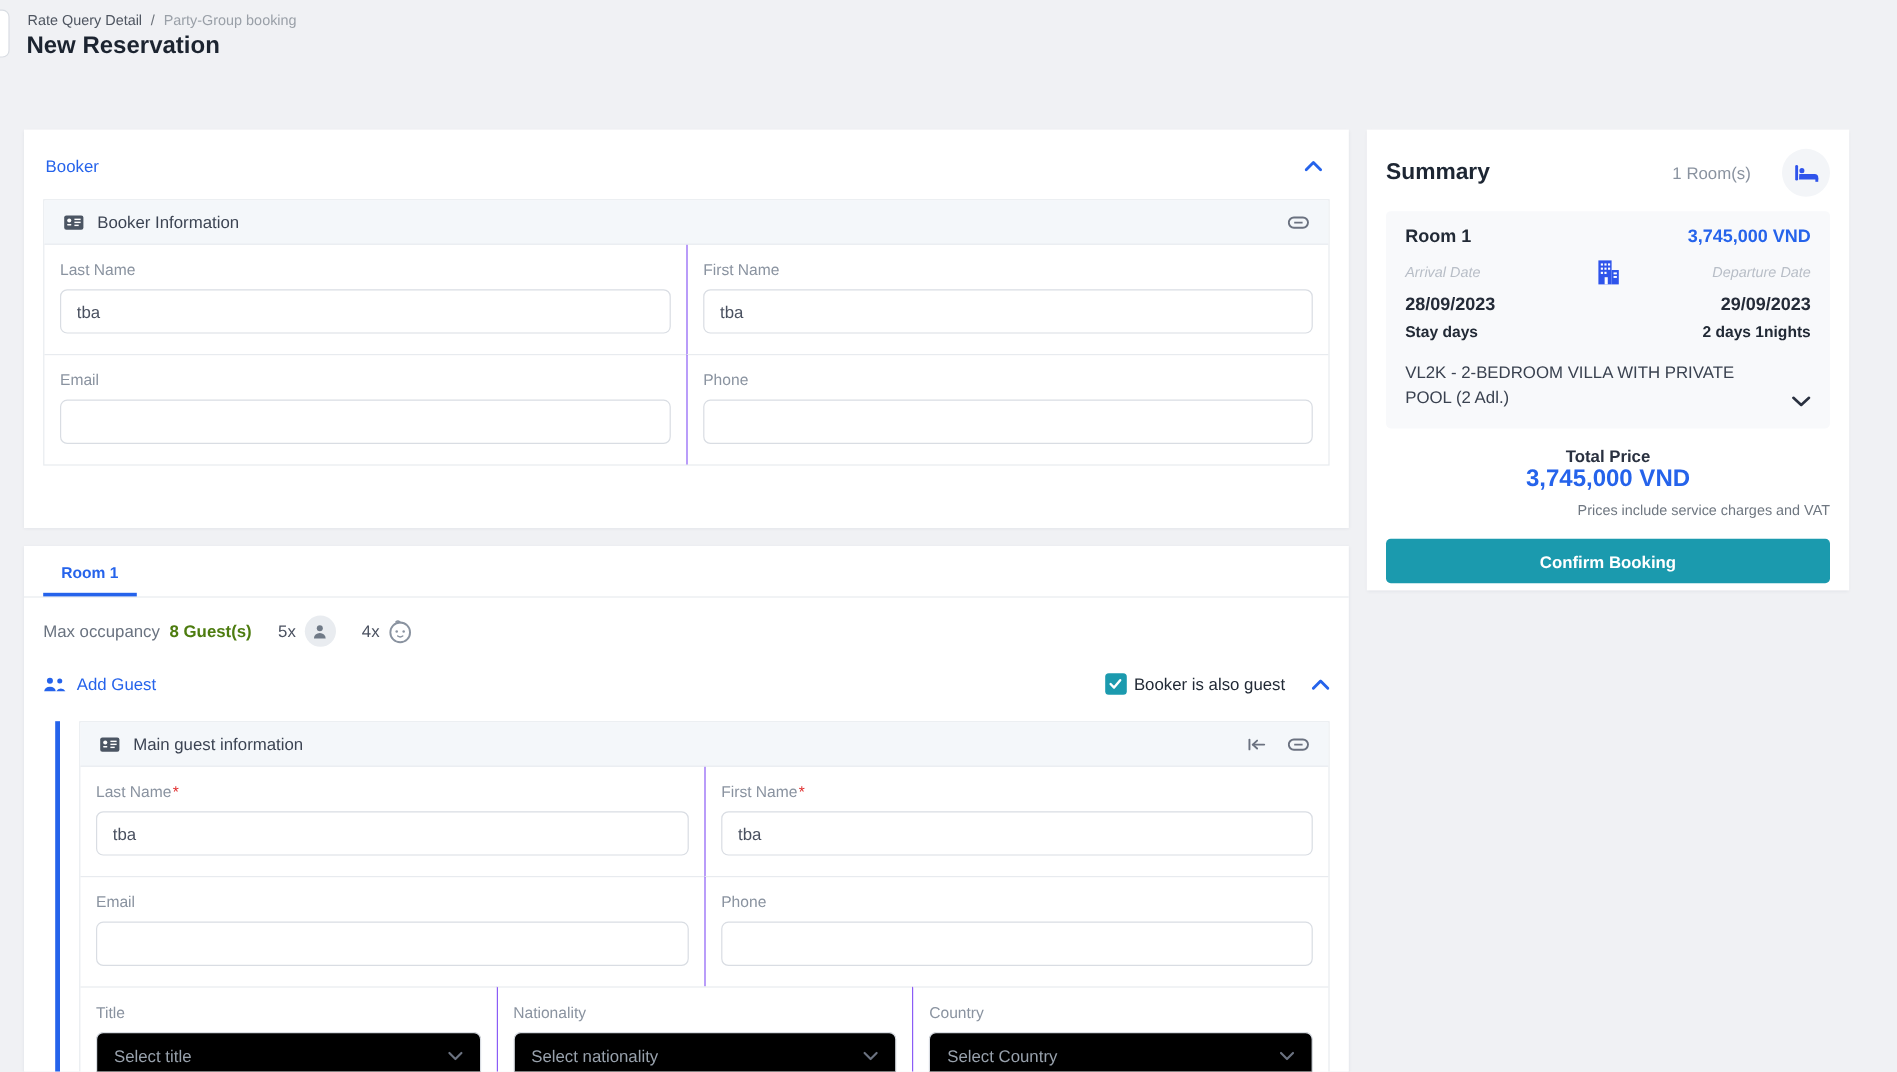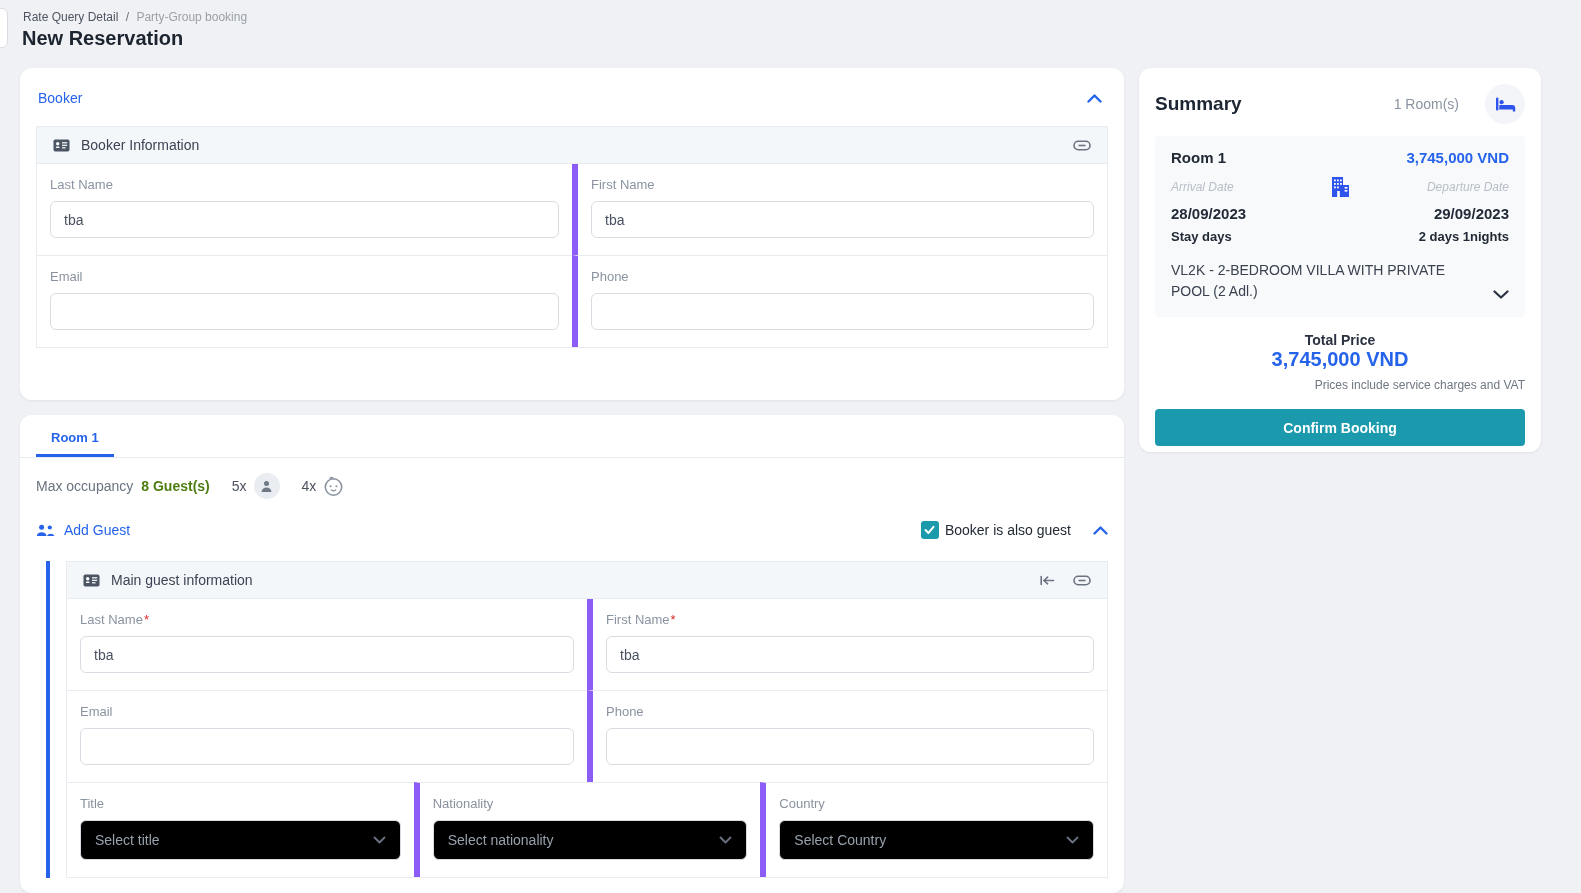--- a/index.html
+++ b/index.html
@@ -10,39 +10,39 @@
   
   .side-sliver { position:absolute; left:-6px; top:8px; width:14px; height:40px;
     background:#fff; border:1px solid #d9dde3; border-radius:6px; }
 
   
   .breadcrumb { position:absolute; left:23px; top:10px; font-size:12px; color:#9aa0a8; }
   .bc-primary { color:#4e5560; cursor:pointer; }
   .bc-sep { margin:0 4px; color:#6a7078; }
   .page-title { position:absolute; left:22px; top:27px; font-size:20px; font-weight:700; color:#1c2430; }
 
-  .card { position:absolute; background:#fff; border-radius:12px; box-shadow:0 1px 3px rgba(25,39,70,.07); }
+  .card { position:absolute; background:#fff; border-radius:0; box-shadow:0 1px 3px rgba(25,39,70,.07);margin-top:40px; }
   .booker-card { left:20px; top:68px; width:1104px; height:332px; padding:16px; }
   .rooms-card  { left:20px; top:415px; width:1104px; height:478px; overflow:hidden; }
   .summary-card{ left:1139px; top:68px; width:402px; height:384px; padding:16px; }
 
   
   .card-head { display:flex; justify-content:space-between; align-items:center; padding:6px 6px 20px 2px; }
   .section-link { color:#2563eb; font-size:14px; font-weight:500; cursor:pointer; }
 
   
   .panel { border:1px solid #e8ebef; background:#fff; }
   .panel-head { background:#f4f7fa; border-bottom:1px solid #e8ebef; padding:9px 16px;
     display:flex; align-items:center; gap:11px; font-size:14px; color:#3c4453; height:37px; }
   .panel-head .spacer { margin-left:auto; display:flex; align-items:center; gap:18px; }
 
   .grid2 { display:grid; grid-template-columns:1fr 1fr; }
   .grid3 { display:grid; grid-template-columns:1fr 1fr 1fr; }
   .cell { padding:13px 13px 17px; }
-  .cell.b-left { border-left:6px solid #8b5cf6; }
+  .cell.b-left { border-left:1px solid #8b5cf6; }
   .cell.b-top  { border-top:1px solid #e8ebef; }
   .field-label { display:block; font-size:13px; color:#8a93a0; margin-bottom:9px; }
   .req { color:#e02b2b; margin-left:1px; font-size:13px; }
   .text-input { width:100%; height:37px; border:1px solid #d9dde3; border-radius:6px;
     padding:0 13px; font-size:14px; color:#4a5160; font-family:"Liberation Sans",sans-serif; background:#fff; }
   .select-box { height:40px; border:1px solid #d9dde3; border-radius:6px; display:flex;
     align-items:center; justify-content:space-between; padding:0 14px; cursor:pointer; background:#000000; }
   .select-box .ph { font-size:14px; color:#98a1ac; }
 
   

